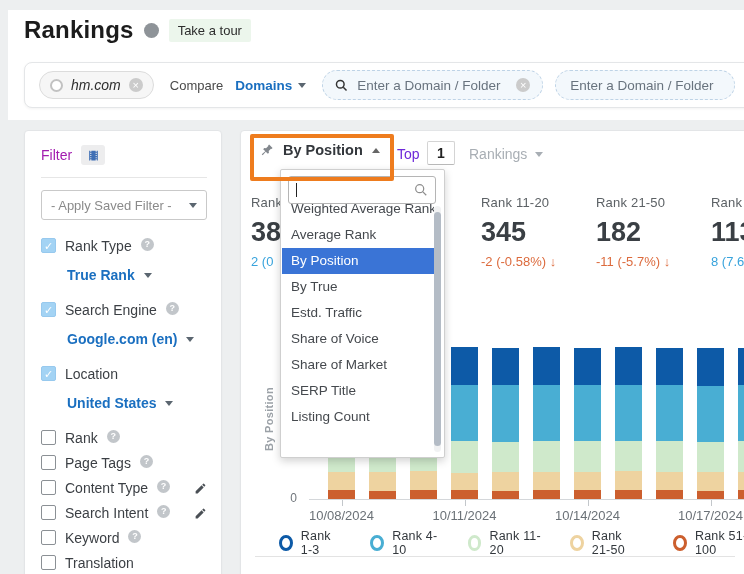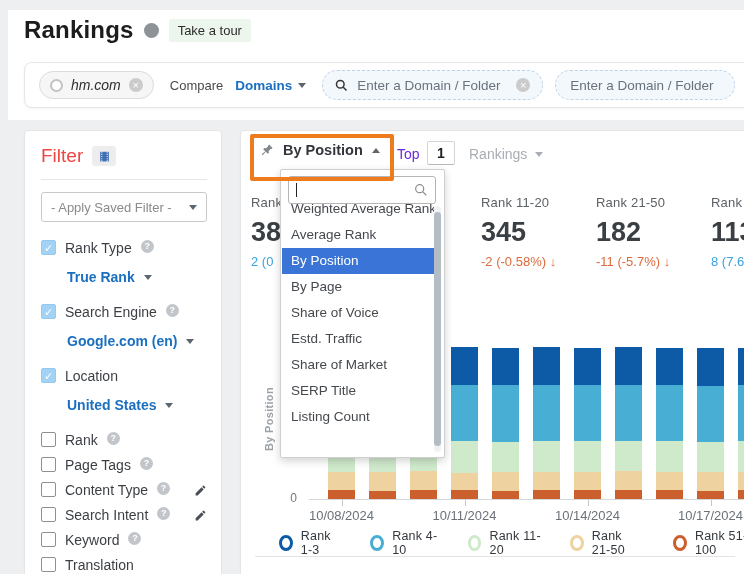--- a/index.html
+++ b/index.html
@@ -35,21 +35,21 @@
     border-radius:16px;padding:0 12px;height:30px;box-sizing:border-box;}
   .pill input{border:none;outline:none;background:transparent;font-size:13.5px;color:#333;width:150px;
     font-family:"Liberation Sans",sans-serif;}
   .pill input::placeholder{color:#68737e;opacity:1;}
 
   
   #sidebar-card{position:absolute;left:24px;top:130px;width:198px;height:600px;background:#fff;
     border:1px solid #e3e5e7;border-radius:4px;box-shadow:0 1px 2px rgba(0,0,0,.04);
     padding:14px 14px 0 16px;box-sizing:border-box;}
   #filter-head{display:flex;align-items:center;gap:9px;}
-  #filter-title{font-size:19px;color:#ef4444;}
+  #filter-title{font-size:14px;color:#a21caf;}
   .icon-box{width:24px;height:20px;background:#ededee;border-radius:3px;display:flex;align-items:center;justify-content:center;}
   #filter-divider{border-bottom:1px solid #e6e6e6;margin-top:12px;}
   #saved-filter{margin-top:12px;height:28px;border:1px solid #c9c9c9;border-radius:3px;background:#fff;
     display:flex;align-items:center;justify-content:space-between;padding:0 9px;cursor:pointer;}
   #saved-filter-label{font-size:13px;color:#8a8a8a;}
   #sidebar-items{margin-top:18px;}
   .fi-row{display:flex;gap:9px;height:16px;margin-bottom:9px;}
   .fi-row.group{margin-bottom:0;}
   .cb{width:15px;height:15px;box-sizing:border-box;border:1px solid #8b9095;border-radius:2px;background:#fff;position:relative;flex:0 0 auto;}
   .cb.checked{background:#a3d3f4;border-color:#97c9ee;}
@@ -392,22 +392,22 @@
     <div id="dd-cursor"></div>
     <svg width="14" height="14" viewBox="0 0 16 16">
         <circle cx="6.5" cy="6.5" r="4.6" fill="none" stroke="#8d8d8d" stroke-width="1.4"></circle>
         <line x1="10.2" y1="10.2" x2="14" y2="14" stroke="#8d8d8d" stroke-width="1.4"></line>
       </svg>
   </div>
   <div id="dropdown-list">
       <div class="dd-item">Weighted Average Rank</div>
       <div class="dd-item">Average Rank</div>
       <div class="dd-item selected">By Position</div>
-      <div class="dd-item">By Page</div>
+      <div class="dd-item">By True</div>
+      <div class="dd-item">Estd. Traffic</div>
       <div class="dd-item">Share of Voice</div>
-      <div class="dd-item">Estd. Traffic</div>
       <div class="dd-item">Share of Market</div>
       <div class="dd-item">SERP Title</div>
       <div class="dd-item">Listing Count</div>
     </div>
   <div id="dd-scroll-track"></div>
   <div id="dd-scroll-thumb"></div>
 </div>
 
 </body></html>

